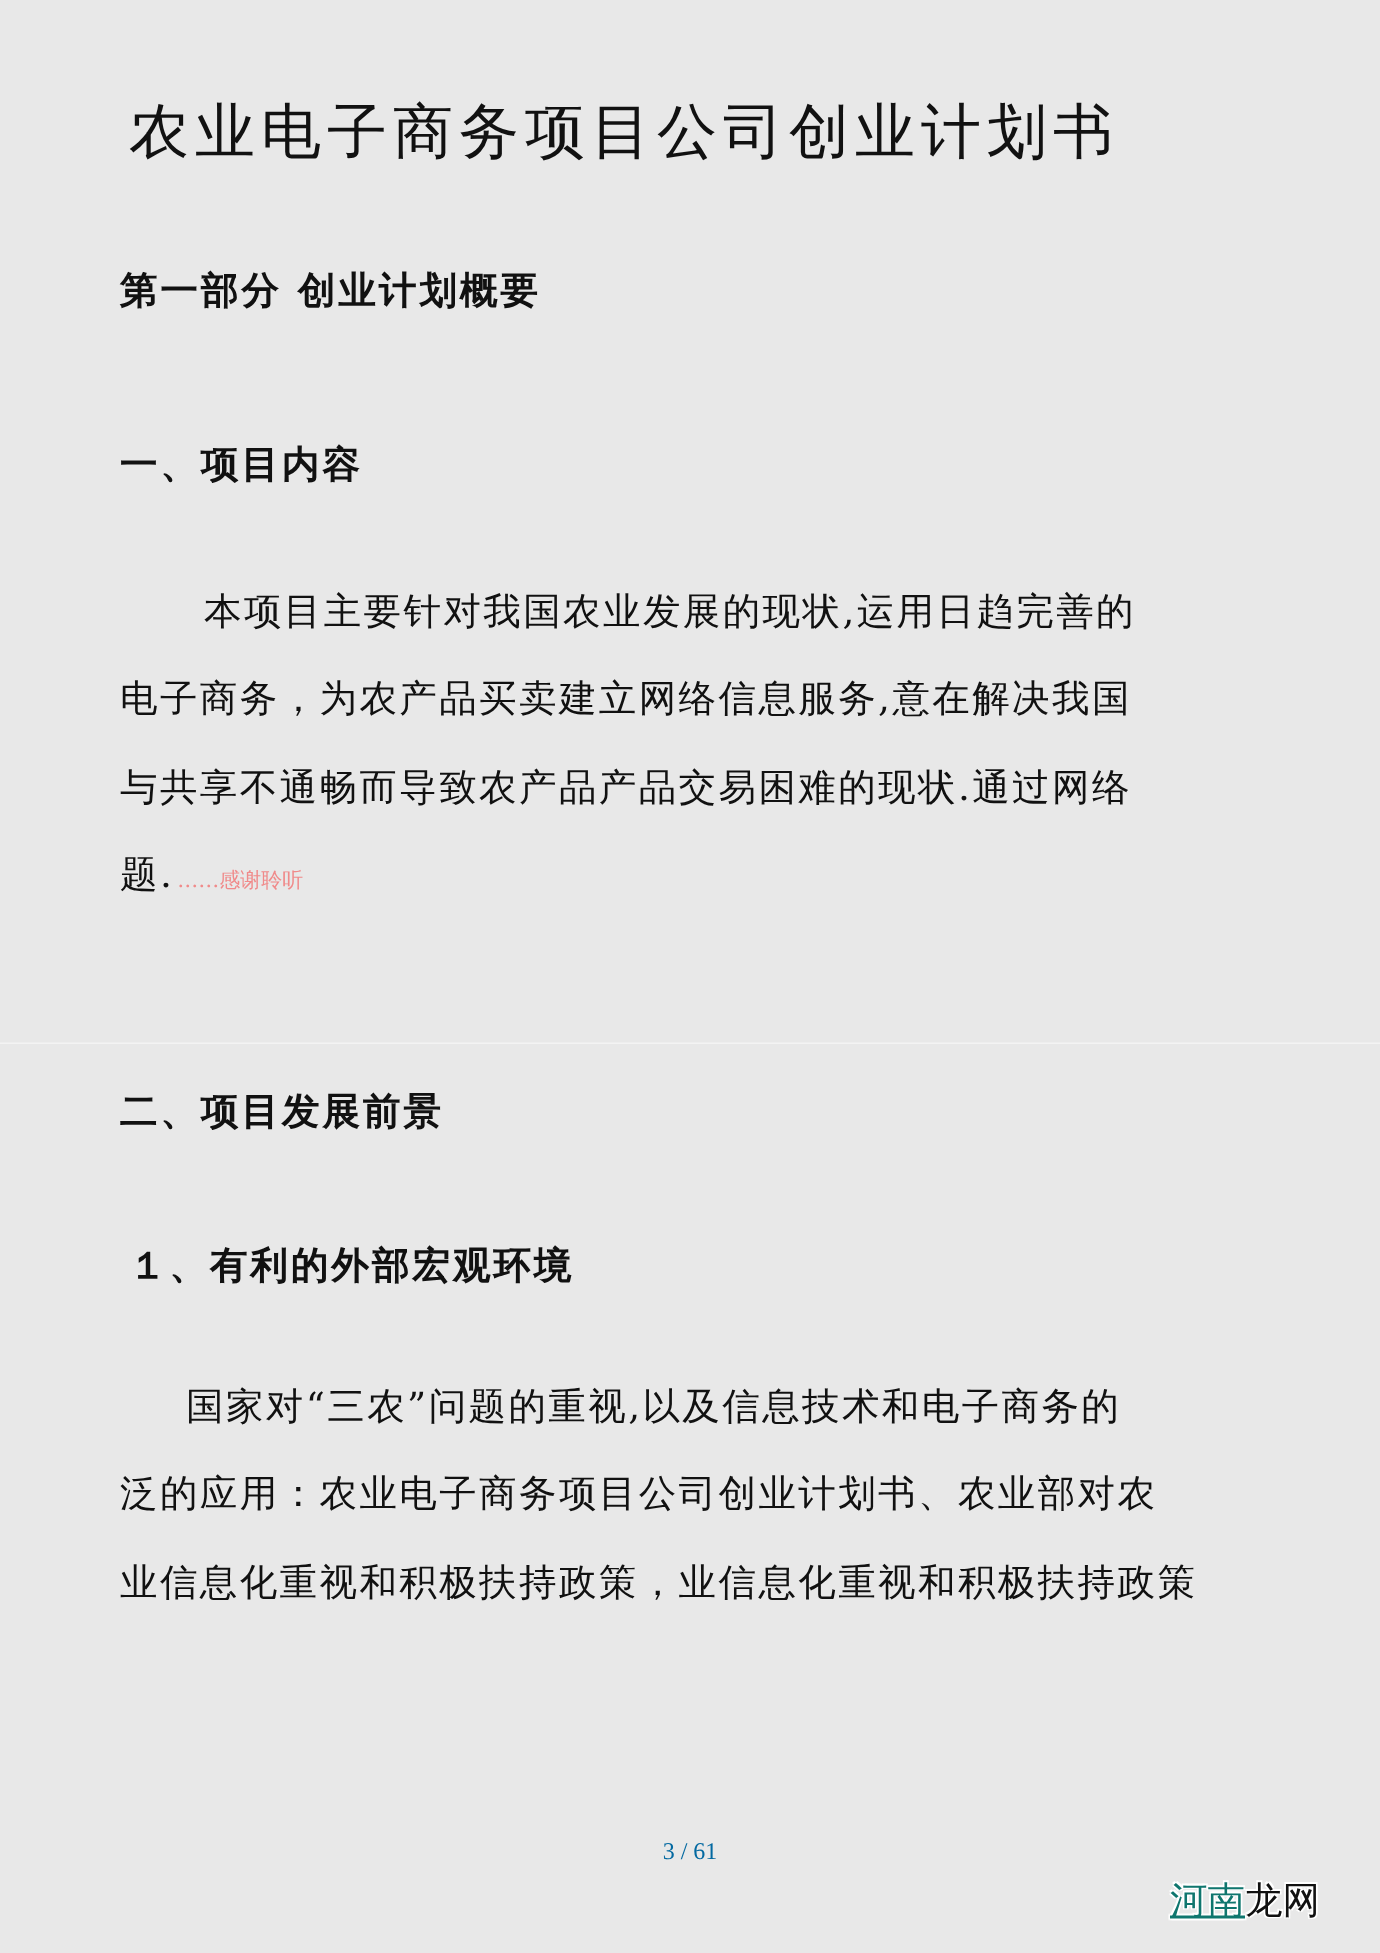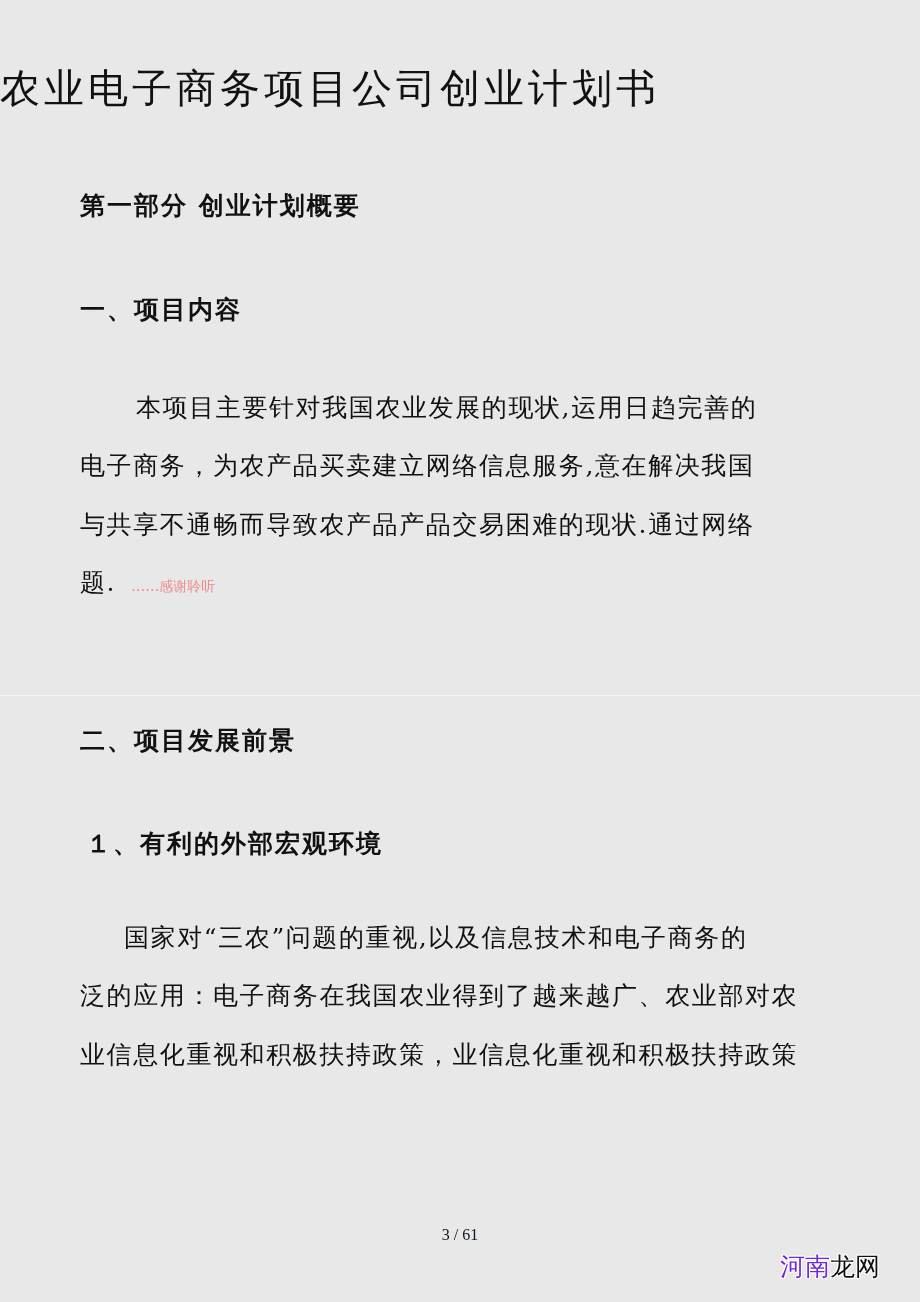--- a/index.html
+++ b/index.html
@@ -19,39 +19,39 @@
       position: absolute;
       left: 0; top: 0;
       width: 920px;
       height: 1302px;
     }
     .doc-title {
       position: absolute;
       left: 0;
       width: 832px;
       top: 58px;
-      text-align: left;
+      text-align: center;
       font-size: 40px;
       letter-spacing: 4px;
       line-height: 60px;
       font-weight: normal;
       margin: 0;
     }
     .heading {
       position: absolute;
       left: 80px;
       font-size: 25px;
       font-weight: bold;
       font-family: "DejaVu Sans", "Liberation Sans", sans-serif;
       line-height: 36px;
       margin: 0;
       letter-spacing: 2px;
       white-space: nowrap;
     }
-    .h-part { top: 188px; }
+    .h-part { top: 176px; }
     .h-one { top: 292px; }
     .h-two { top: 723px; }
     .h-sub1 { top: 826px; left: 86px; }
 
     .para {
       position: absolute;
       left: 80px;
       width: 762px;
       font-size: 25px;
       letter-spacing: 1.6px;
@@ -69,51 +69,51 @@
     }
     .para1 { top: 378px; }
     .para2 { top: 908px; }
     .para2 .line.indent { padding-left: 44px; }
 
     .thanks {
       font-size: 14px;
       color: #f08a8a;
       letter-spacing: 0;
       vertical-align: baseline;
-      margin-left: 15px;
+      margin-left: 2px;
     }
     .divider {
       position: absolute;
       left: 0;
       top: 695px;
       width: 920px;
       height: 1px;
       background: #f3f3f3;
     }
     .page-number {
       position: absolute;
       left: 0;
       width: 920px;
       top: 1226px;
       text-align: center;
       font-size: 16px;
       font-family: "Liberation Serif", serif;
-      color: #0f172a;
+      color: #0369a1;
     }
     .watermark {
       position: absolute;
       left: 780px;
       top: 1250px;
       font-size: 25px;
       font-family: "DejaVu Sans", sans-serif;
       line-height: 34px;
       text-shadow: -1px -1px 0 #fff, 1px -1px 0 #fff, -1px 1px 0 #fff, 1px 1px 0 #fff, 0 0 2px #fff;
       white-space: nowrap;
     }
-    .wm-a { color: #6d28d9; }
+    .wm-a { color: #0f766e; text-decoration: underline; }
     .wm-b { color: #111; }
   </style>
 </head>
 <body>
 
 <div class="page">
 
   <h1 class="doc-title">农业电子商务项目公司创业计划书</h1>
 
   <h2 class="heading h-part">第一部分  创业计划概要</h2>
@@ -128,21 +128,21 @@
   </div>
 
   <div class="divider"></div>
 
   <h3 class="heading h-two">二、项目发展前景</h3>
 
   <h4 class="heading h-sub1">１、有利的外部宏观环境</h4>
 
   <div class="para para2">
     <span class="line indent">国家对“三农”问题的重视,以及信息技术和电子商务的</span>
-    <span class="line">泛的应用：电子商务在我国农业得到了越来越广、农业部对农</span>
+    <span class="line">泛的应用：农业电子商务项目公司创业计划书、农业部对农</span>
     <span class="line">业信息化重视和积极扶持政策，业信息化重视和积极扶持政策</span>
   </div>
 
   <div class="page-number">3 / 61</div>
 
   <div class="watermark">
     <span class="wm-a">河南</span><span class="wm-b">龙网</span>
   </div>
 
 </div>

